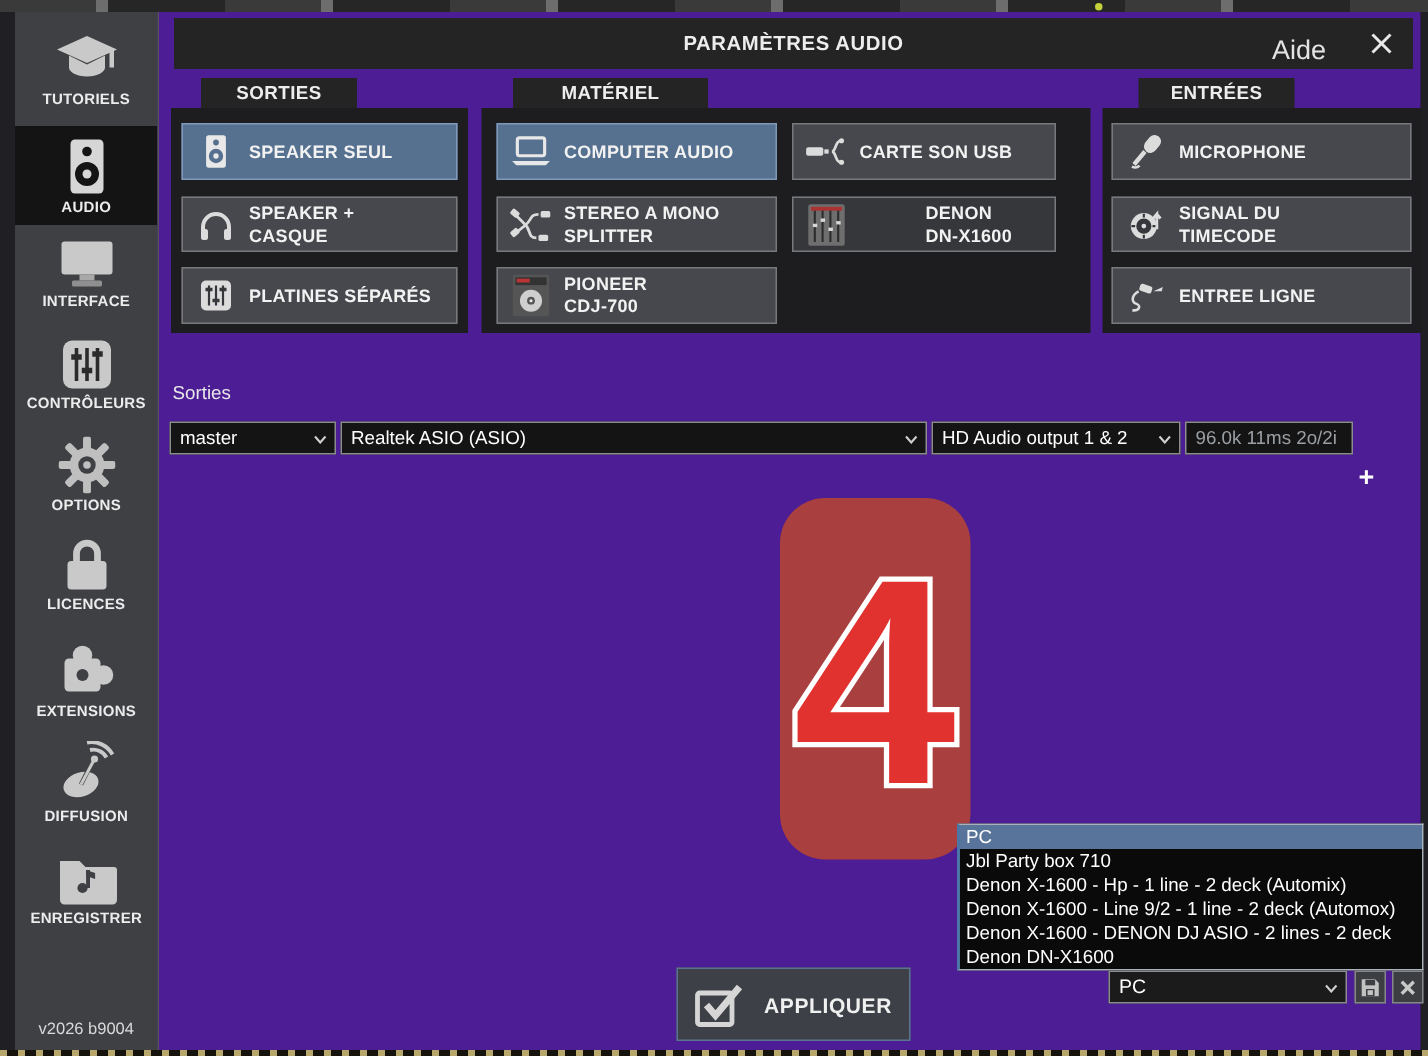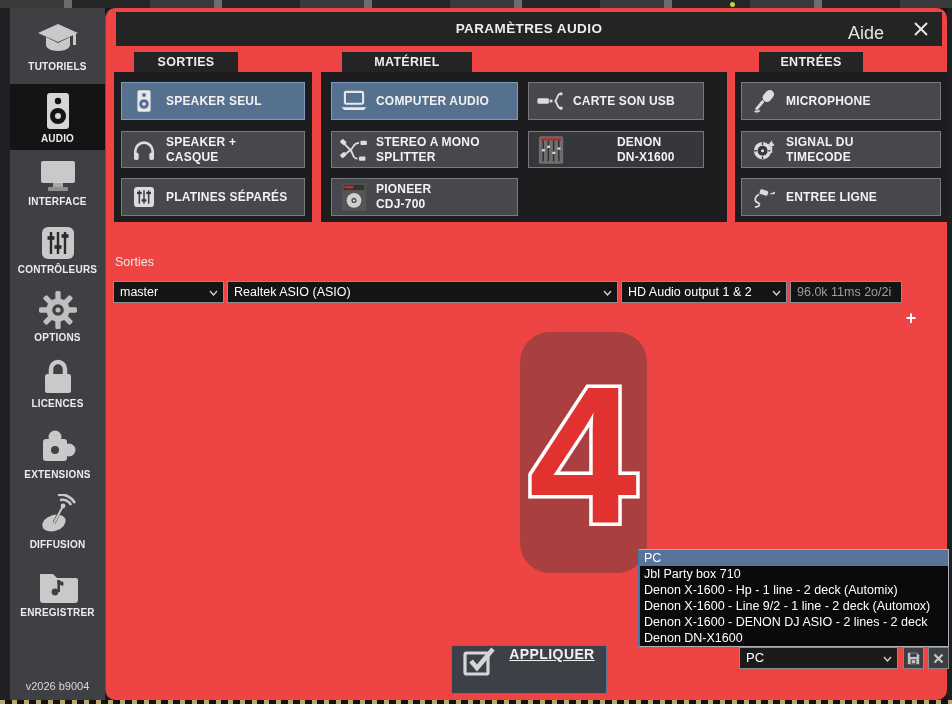--- a/index.html
+++ b/index.html
@@ -21,21 +21,21 @@
   
   .sidebar { position:absolute; left:10px; top:8px; width:95px; height:692px; background:#3e4044; }
   .side-item { position:absolute; left:0; width:95px; text-align:center; cursor:pointer; padding-top:4px; }
   .side-item.selected { background:#141414; }
   .side-item .icon { display:block; margin:0 auto 3px; }
   .side-label { display:block; font-size:10px; font-weight:bold; letter-spacing:.2px; color:#ececec; }
   .version { position:absolute; left:0; bottom:8px; width:95px; text-align:center; font-size:11px; color:#d9d9d9; }
 
   
   .main { position:absolute; left:105px; top:8px; width:842px; height:692px;
-    background:#ef4444; border-left:1px solid #54565a;border-radius:10px; }
+    background:#4c1d95; border-left:1px solid #54565a; }
 
   .titlebar { position:absolute; left:10px; top:4px; width:826px; height:34px; background:#242424; }
   .titlebar .title { position:absolute; left:0; right:0; top:9px; text-align:center;
     font-size:13.5px; font-weight:bold; letter-spacing:.4px; }
   .titlebar .help { position:absolute; right:58px; top:11px; font-size:18px; color:#e4e4e4; cursor:pointer; }
   .titlebar .close { position:absolute; right:12px; top:8px; width:18px; height:18px; cursor:pointer; }
 
   .tab { position:absolute; top:44px; height:20px; background:#242424; text-align:center;
     font-size:12.5px; font-weight:bold; letter-spacing:.3px; line-height:20px; }
   .panel { position:absolute; top:64px; height:150px; background:#1d1d20; }
@@ -72,22 +72,22 @@
   .dev-list .row.selected { background:#58749a; }
 
   .profile-combo { position:absolute; left:633px; top:639px; width:159px; height:22px;
     background:#1b1b1b; border:1px solid #8a8c90; font-size:13px; line-height:20px; color:#fff;
     padding:0 20px 0 6px; cursor:pointer; }
   .profile-combo svg { position:absolute; right:5px; top:8px; }
   .mini-btn { position:absolute; top:639px; width:21px; height:22px; background:#3c3e42;
     border:1px solid #85878b; display:flex; align-items:center; justify-content:center; cursor:pointer; }
 
   .apply-btn { position:absolute; left:345px; top:637px; width:156px; height:49px;
-    background:#3d4046; border:1px solid #5b7494; display:flex; align-items:flex-start;
-    justify-content:center; gap:12px; cursor:pointer;text-decoration:underline; }
+    background:#3d4046; border:1px solid #5b7494; display:flex; align-items:center;
+    justify-content:center; gap:12px; cursor:pointer; }
   .apply-btn .lbl { font-size:14px; font-weight:bold; letter-spacing:.4px; color:#f0f0f0; }
 </style>
 </head>
 <body>
 
 <div class="screen">
 
   <div class="edge-top">
       <div class="dot"></div>
     </div>

